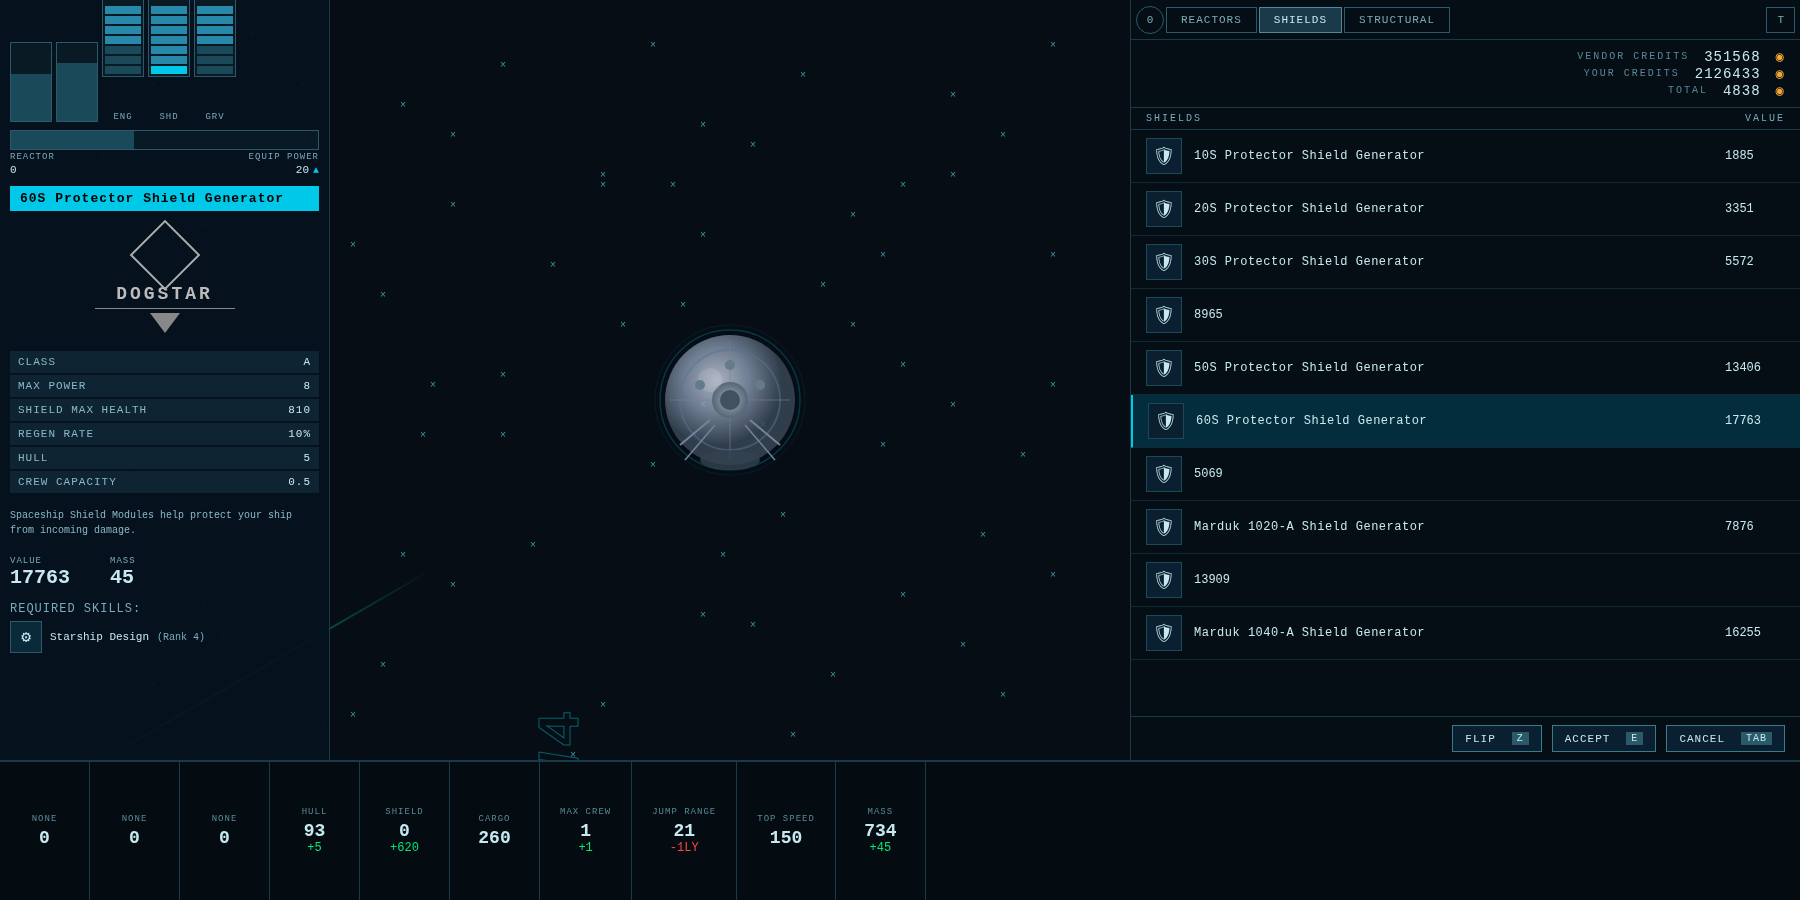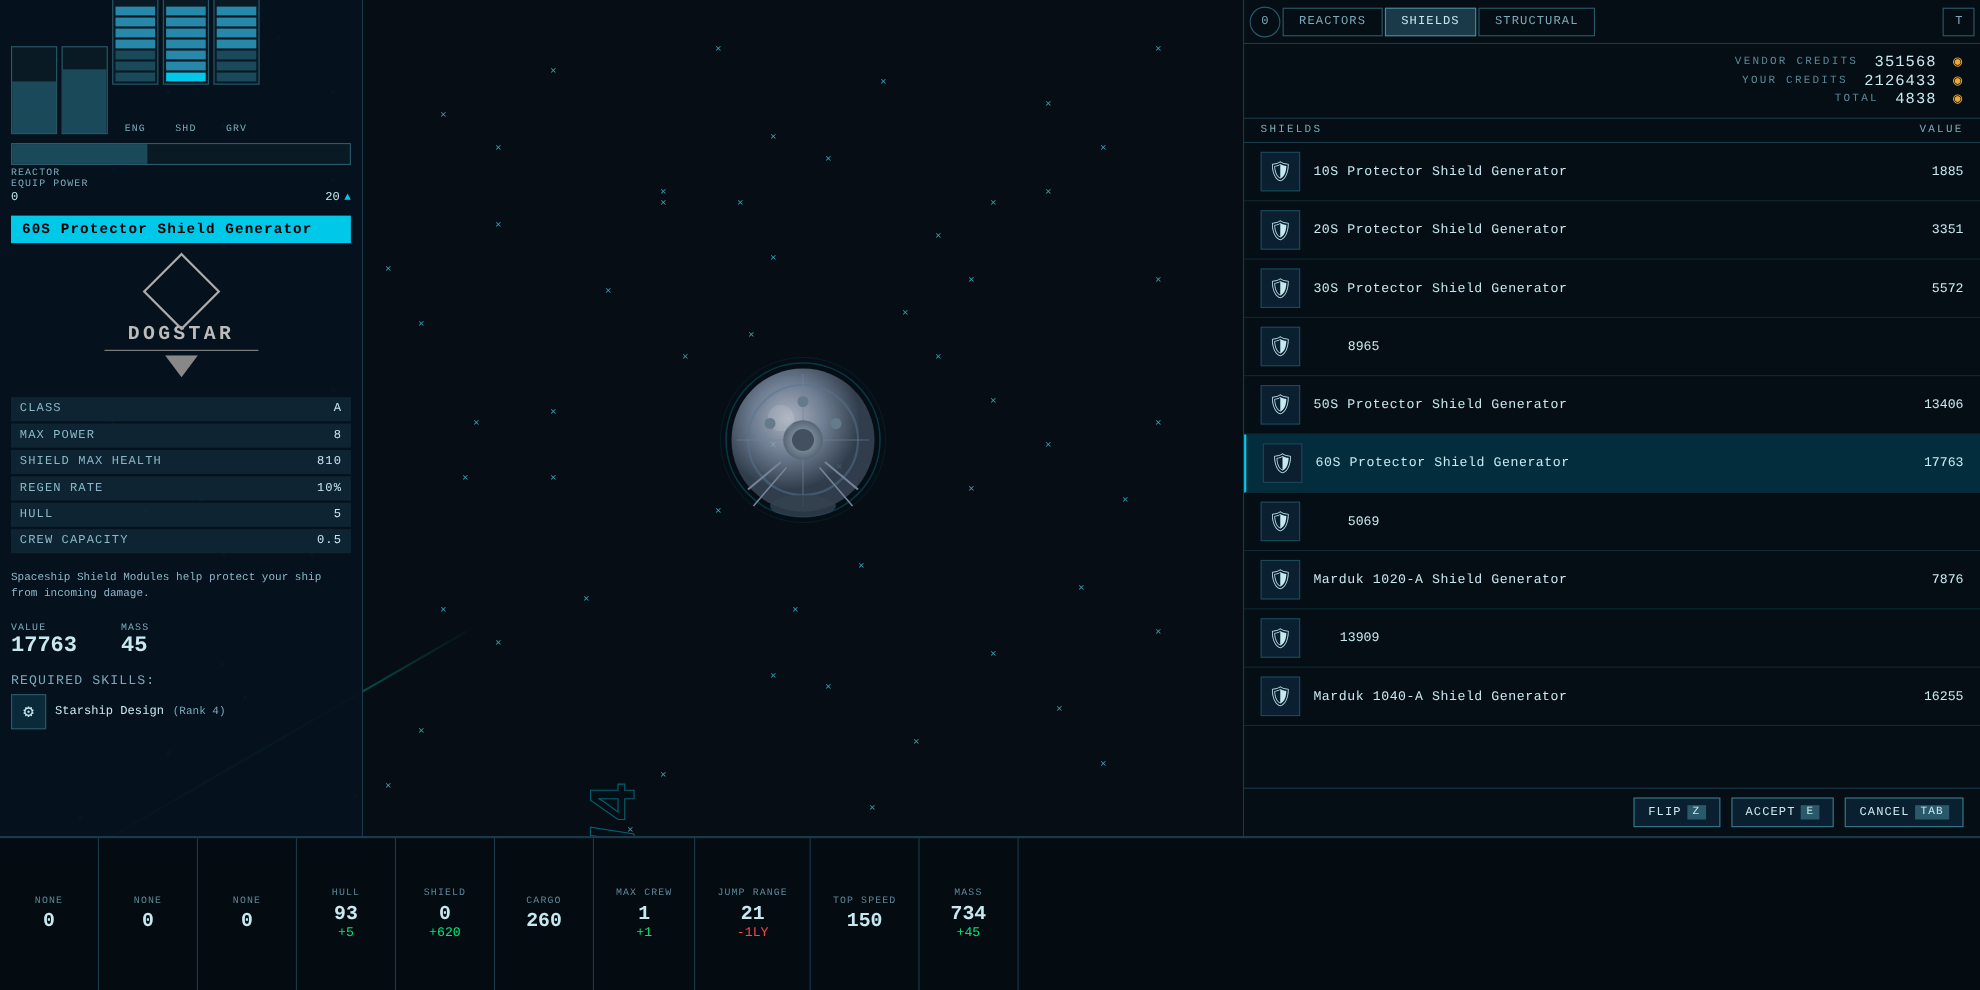--- a/index.html
+++ b/index.html
@@ -118,21 +118,20 @@
       width: 40%;
     }
 
     #reactor-power-labels {
       display: flex;
       justify-content: space-between;
       padding: 2px 10px;
       font-size: 9px;
       color: #7aaabb;
       letter-spacing: 1px;
-      flex-direction: column;
     }
 
     
     #item-title {
       background: #00c8e8;
       color: #000;
       padding: 5px 10px;
       font-size: 13px;
       font-weight: bold;
       letter-spacing: 1px;
@@ -420,41 +419,41 @@
       flex: 1;
       font-size: 12px;
       color: #c8e8f0;
       letter-spacing: 0.5px;
     }
 
     .shop-item-value {
       font-size: 12px;
       color: #c8e8f0;
       min-width: 60px;
-      text-align: right;
+      text-align: left;
     }
 
     
     #bottom-actions {
       position: absolute;
       bottom: 0;
       width: 100%;
       display: flex;
       align-items: center;
       justify-content: flex-end;
       padding: 8px 15px;
       gap: 10px;
       border-top: 1px solid #1a3a4a;
       background: #050e14;
     }
 
     .action-btn {
       display: flex;
       align-items: center;
-      gap: 5px;
+      gap: 16px;
       padding: 6px 12px;
       border: 1px solid #3a7a8a;
       font-size: 11px;
       letter-spacing: 1px;
       cursor: pointer;
       color: #c8e8f0;
       background: #0a2030;
     }
 
     .action-key {

